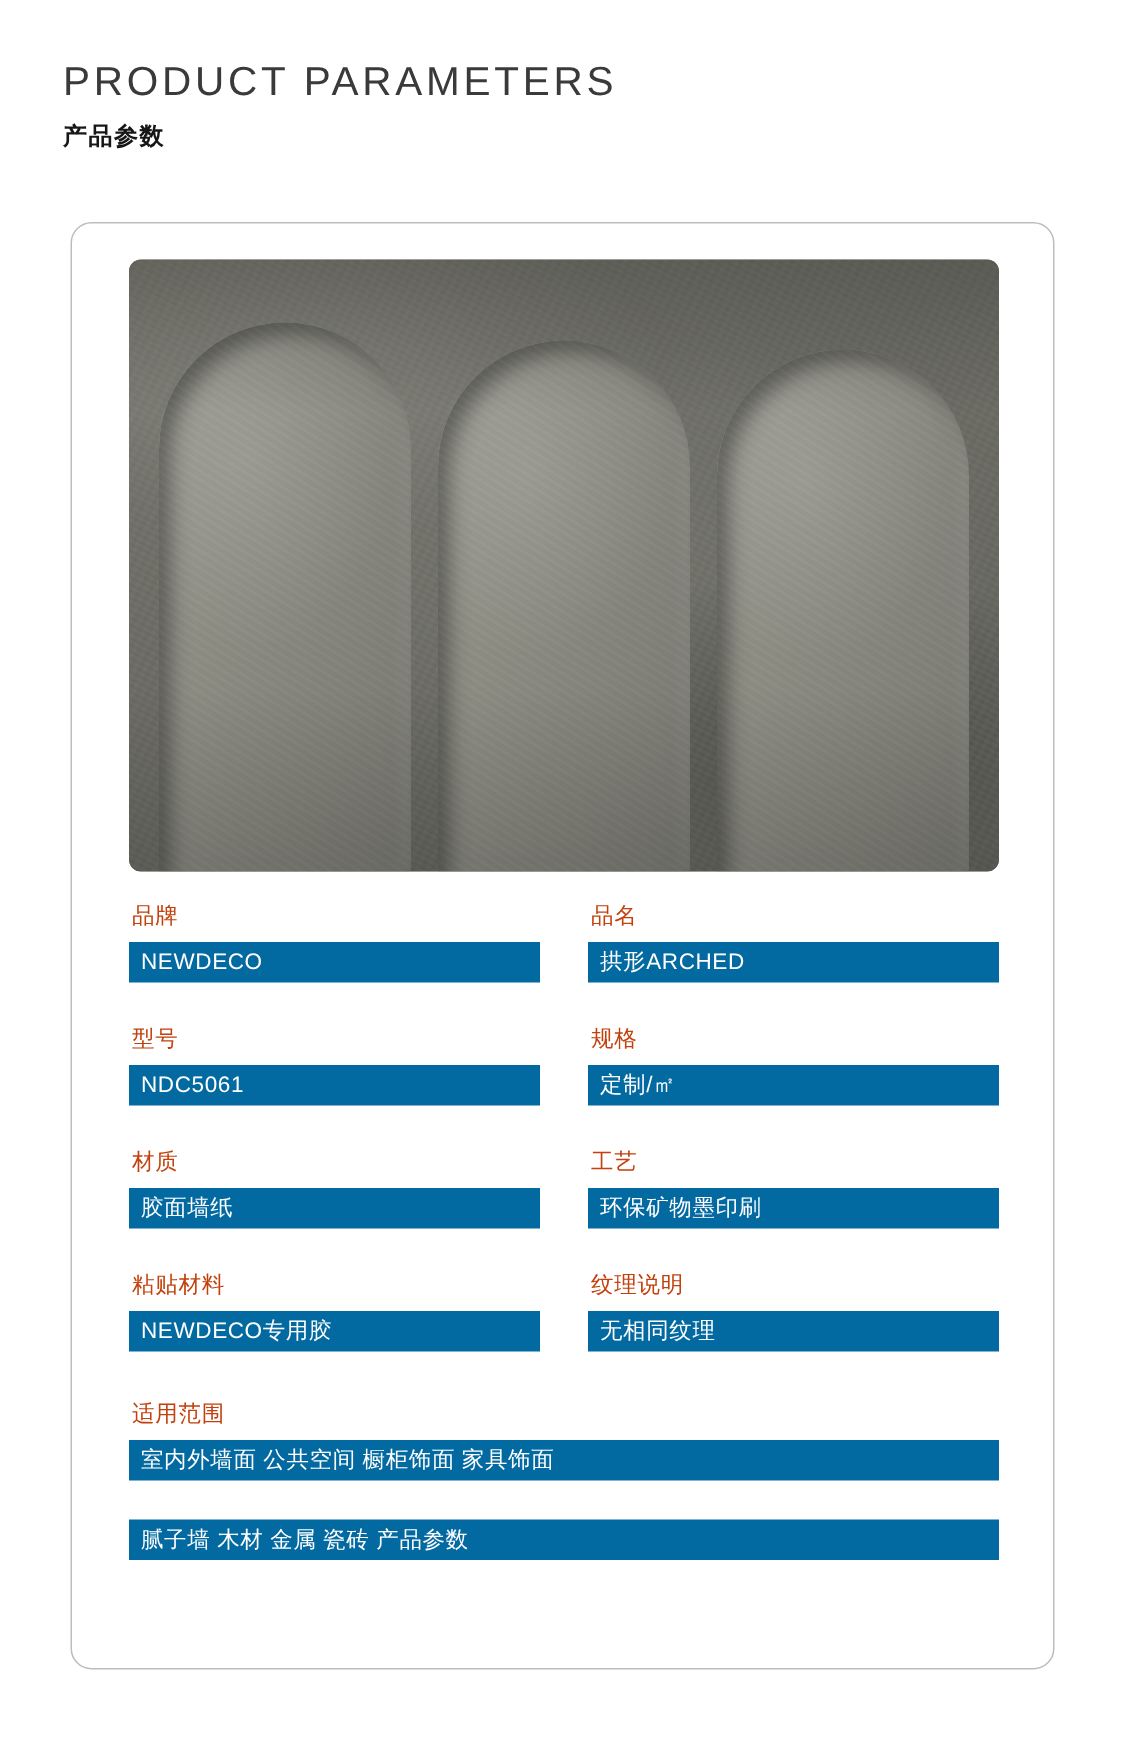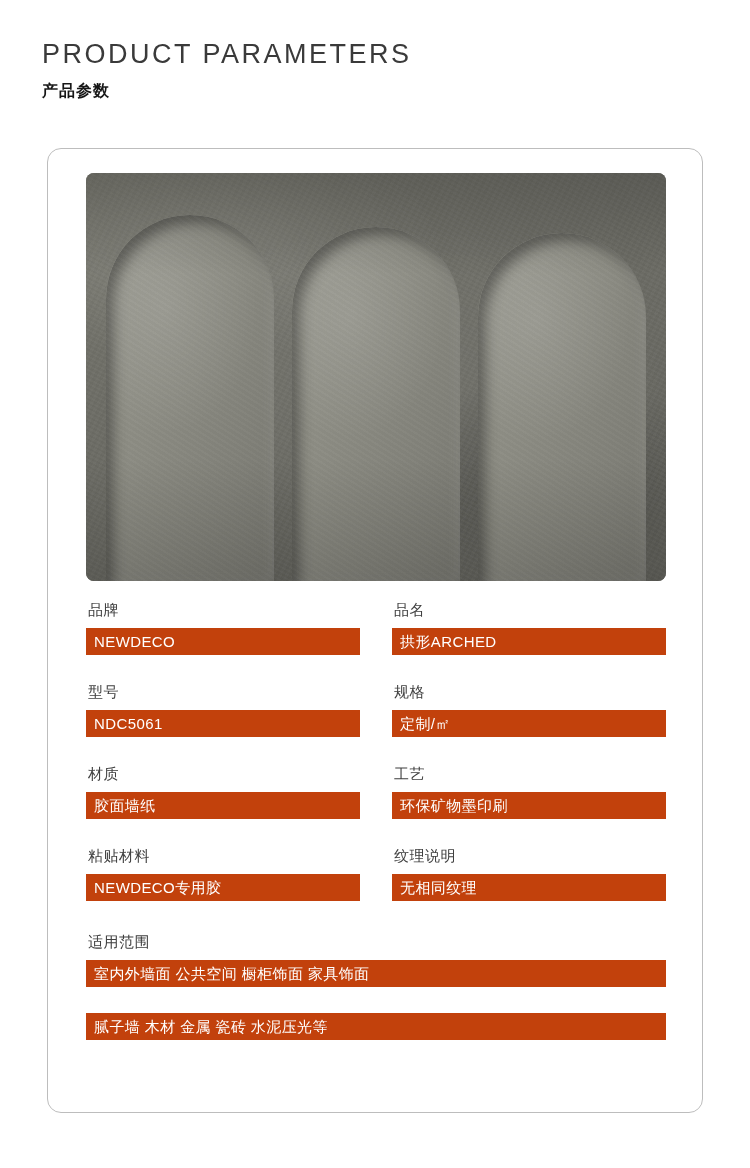--- a/index.html
+++ b/index.html
@@ -129,27 +129,27 @@
   }
   .spec-row {
     display: flex;
     gap: 32px;
     margin-bottom: 28px;
   }
   .spec-col { width: 274px; }
   .spec-col.full { width: 580px; }
   .spec-label {
     font-size: 15px;
-    color: #404040;
+    color: #c2410c;
     margin-bottom: 8px;
     padding-left: 2px;
     letter-spacing: .5px;
   }
   .spec-value {
-    background: #c2410c;
+    background: #0369a1;
     color: #ffffff;
     font-size: 15px;
     line-height: 27px;
     height: 27px;
     padding: 0 8px;
     box-sizing: border-box;
     white-space: nowrap;
     overflow: hidden;
     letter-spacing: .4px;
   }
@@ -227,19 +227,19 @@
 
       <div class="spec-row wide gap-top">
         <div class="spec-col full">
           <div class="spec-label">适用范围</div>
           <div class="spec-value">室内外墙面 公共空间 橱柜饰面 家具饰面</div>
         </div>
       </div>
 
       <div class="spec-row wide">
         <div class="spec-col full">
-          <div class="spec-value">腻子墙 木材 金属 瓷砖 水泥压光等</div>
+          <div class="spec-value">腻子墙 木材 金属 瓷砖 产品参数</div>
         </div>
       </div>
 
     </div>
   </div>
 </div>
 
 </body></html>

